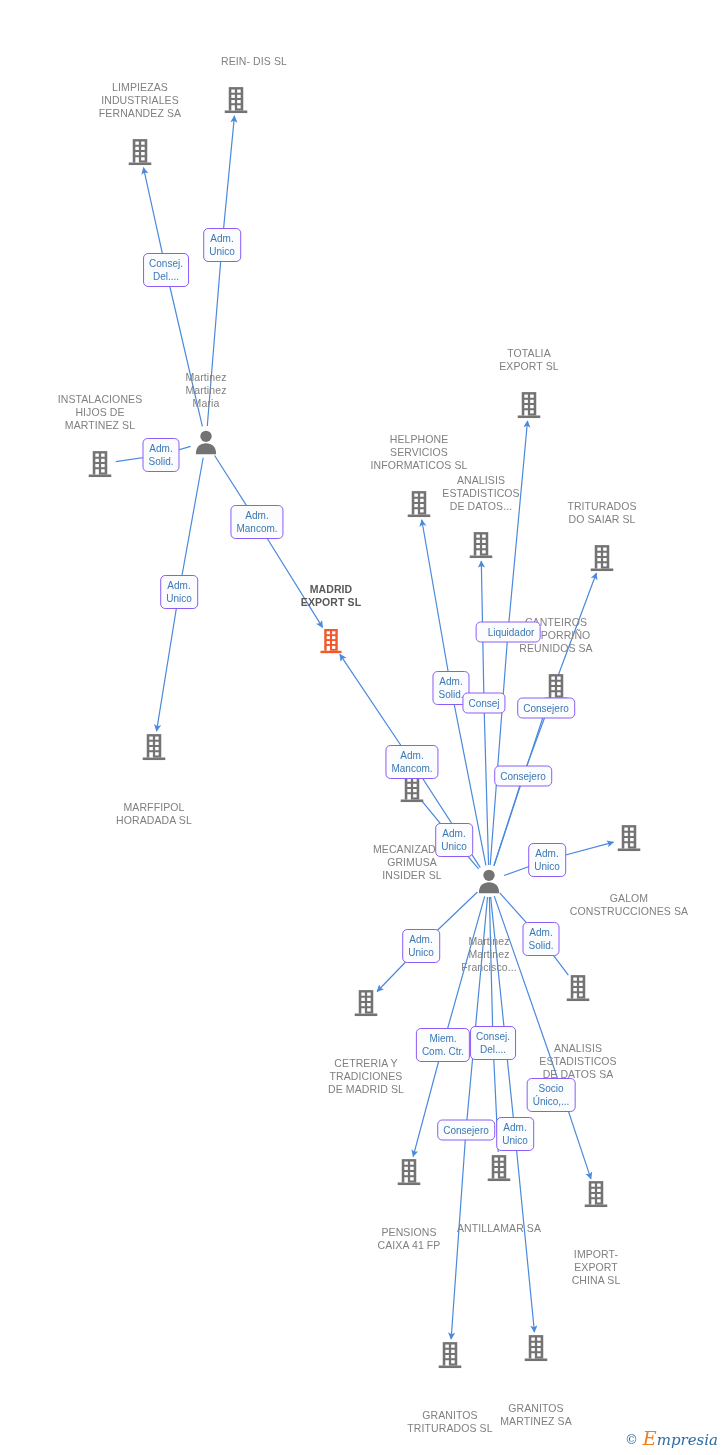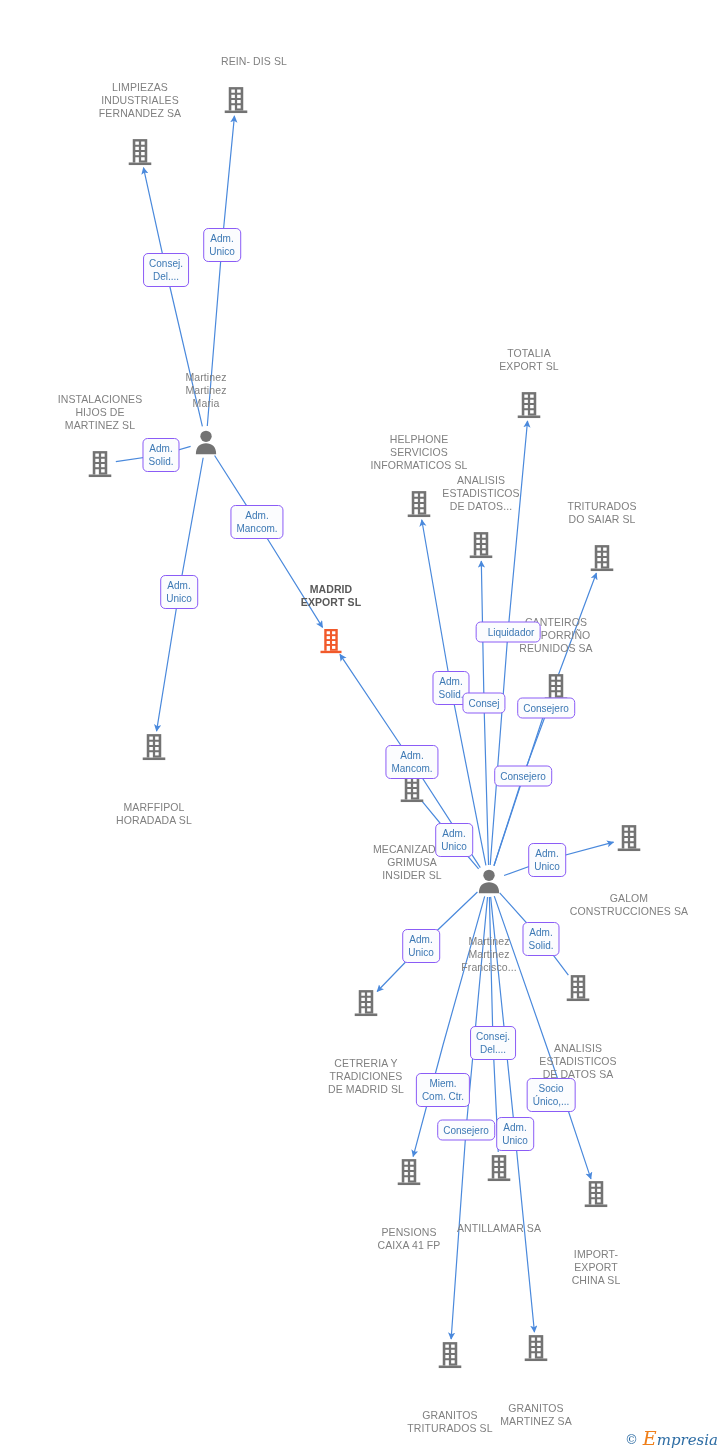--- a/index.html
+++ b/index.html
@@ -481,21 +481,21 @@
       <div class="rolebox" style="left: 412px; top: 762px;">Adm.
 Mancom.</div>
       <div class="rolebox" style="left: 454px; top: 840px;">Adm.
 Unico</div>
       <div class="rolebox" style="left: 547px; top: 860px;">Adm.
 Unico</div>
       <div class="rolebox" style="left: 421px; top: 946px;">Adm.
 Unico</div>
       <div class="rolebox" style="left: 541px; top: 939px;">Adm.
 Solid.</div>
-      <div class="rolebox" style="left: 443px; top: 1045px; margin-top: 45px;">Miem.
+      <div class="rolebox" style="left: 443px; top: 1045px;">Miem.
 Com. Ctr.</div>
       <div class="rolebox" style="left: 493px; top: 1043px;">Consej.
 Del....</div>
       <div class="rolebox" style="left: 551px; top: 1059px; margin-top: 36px;">Socio
 Único,...</div>
       <div class="rolebox" style="left: 466px; top: 1130px;">Consejero</div>
       <div class="rolebox" style="left: 515px; top: 1134px;">Adm.
 Unico</div>
     </div>
 

